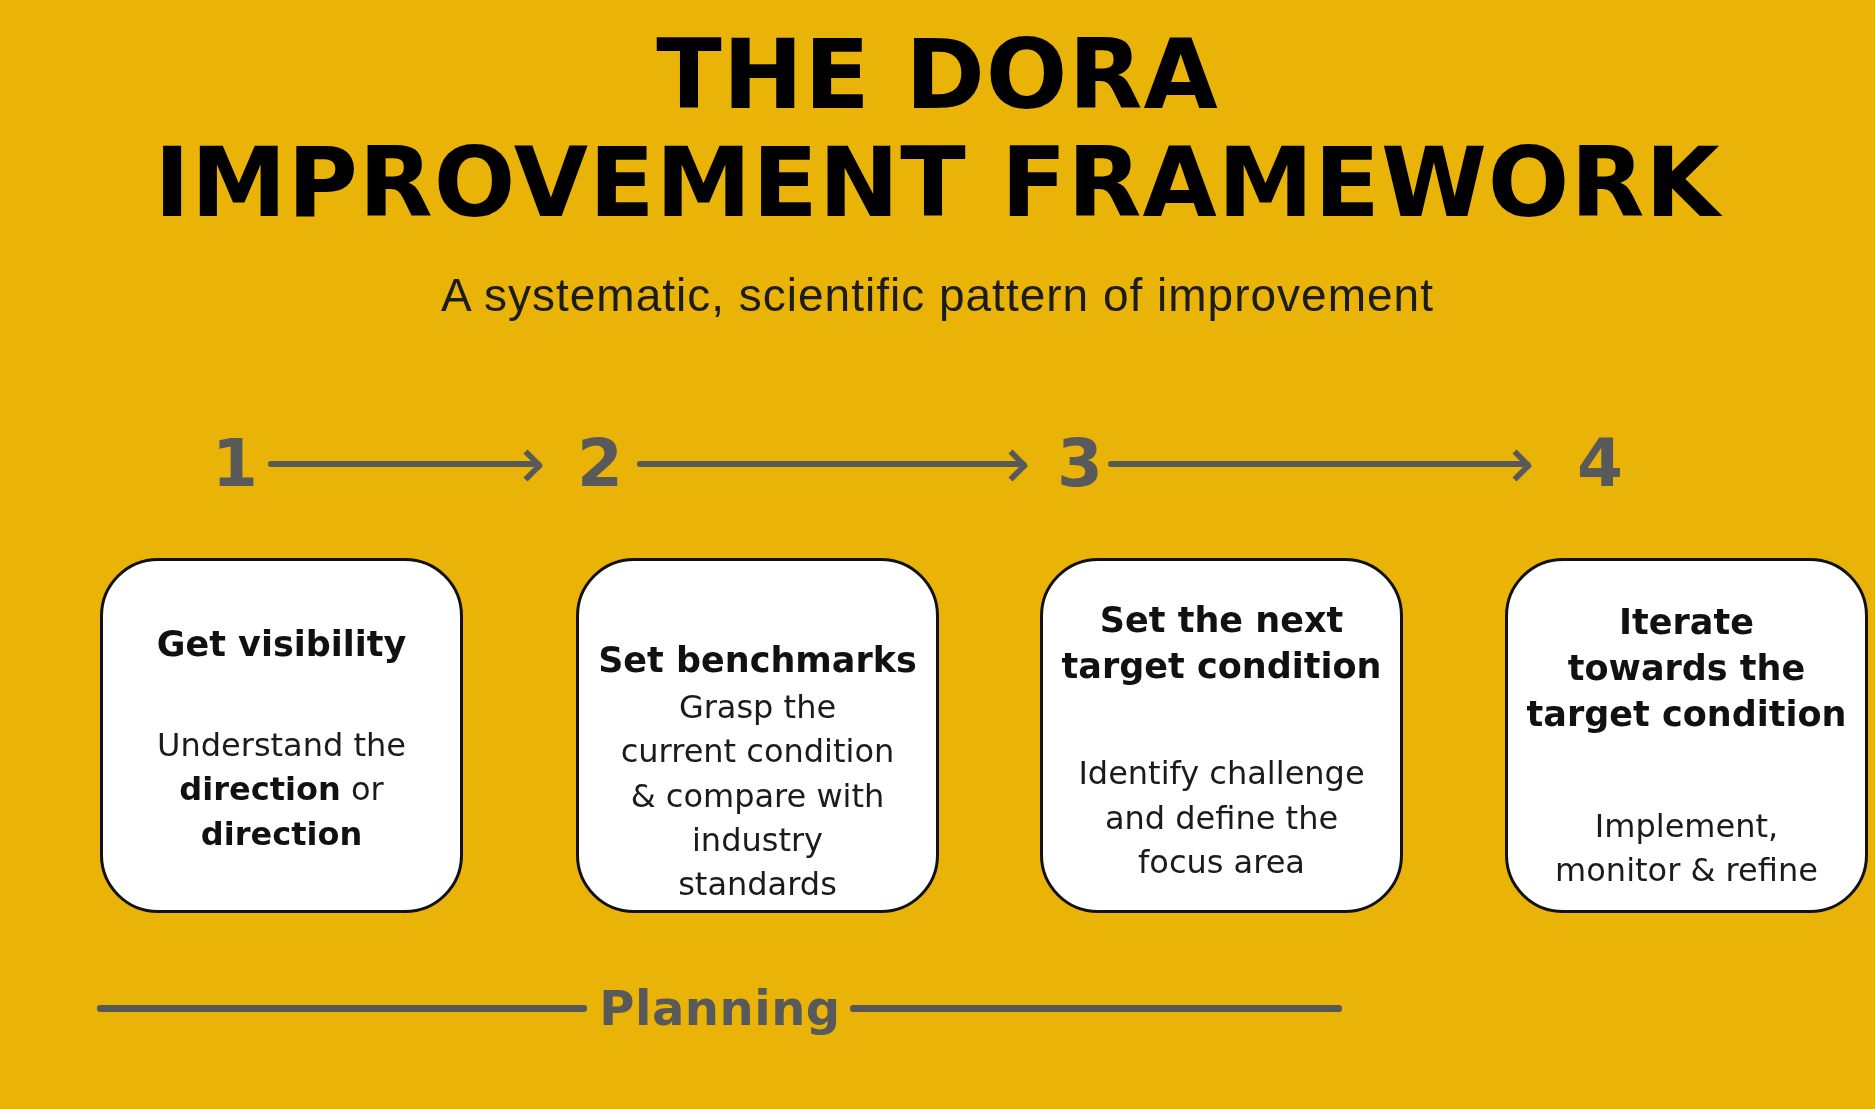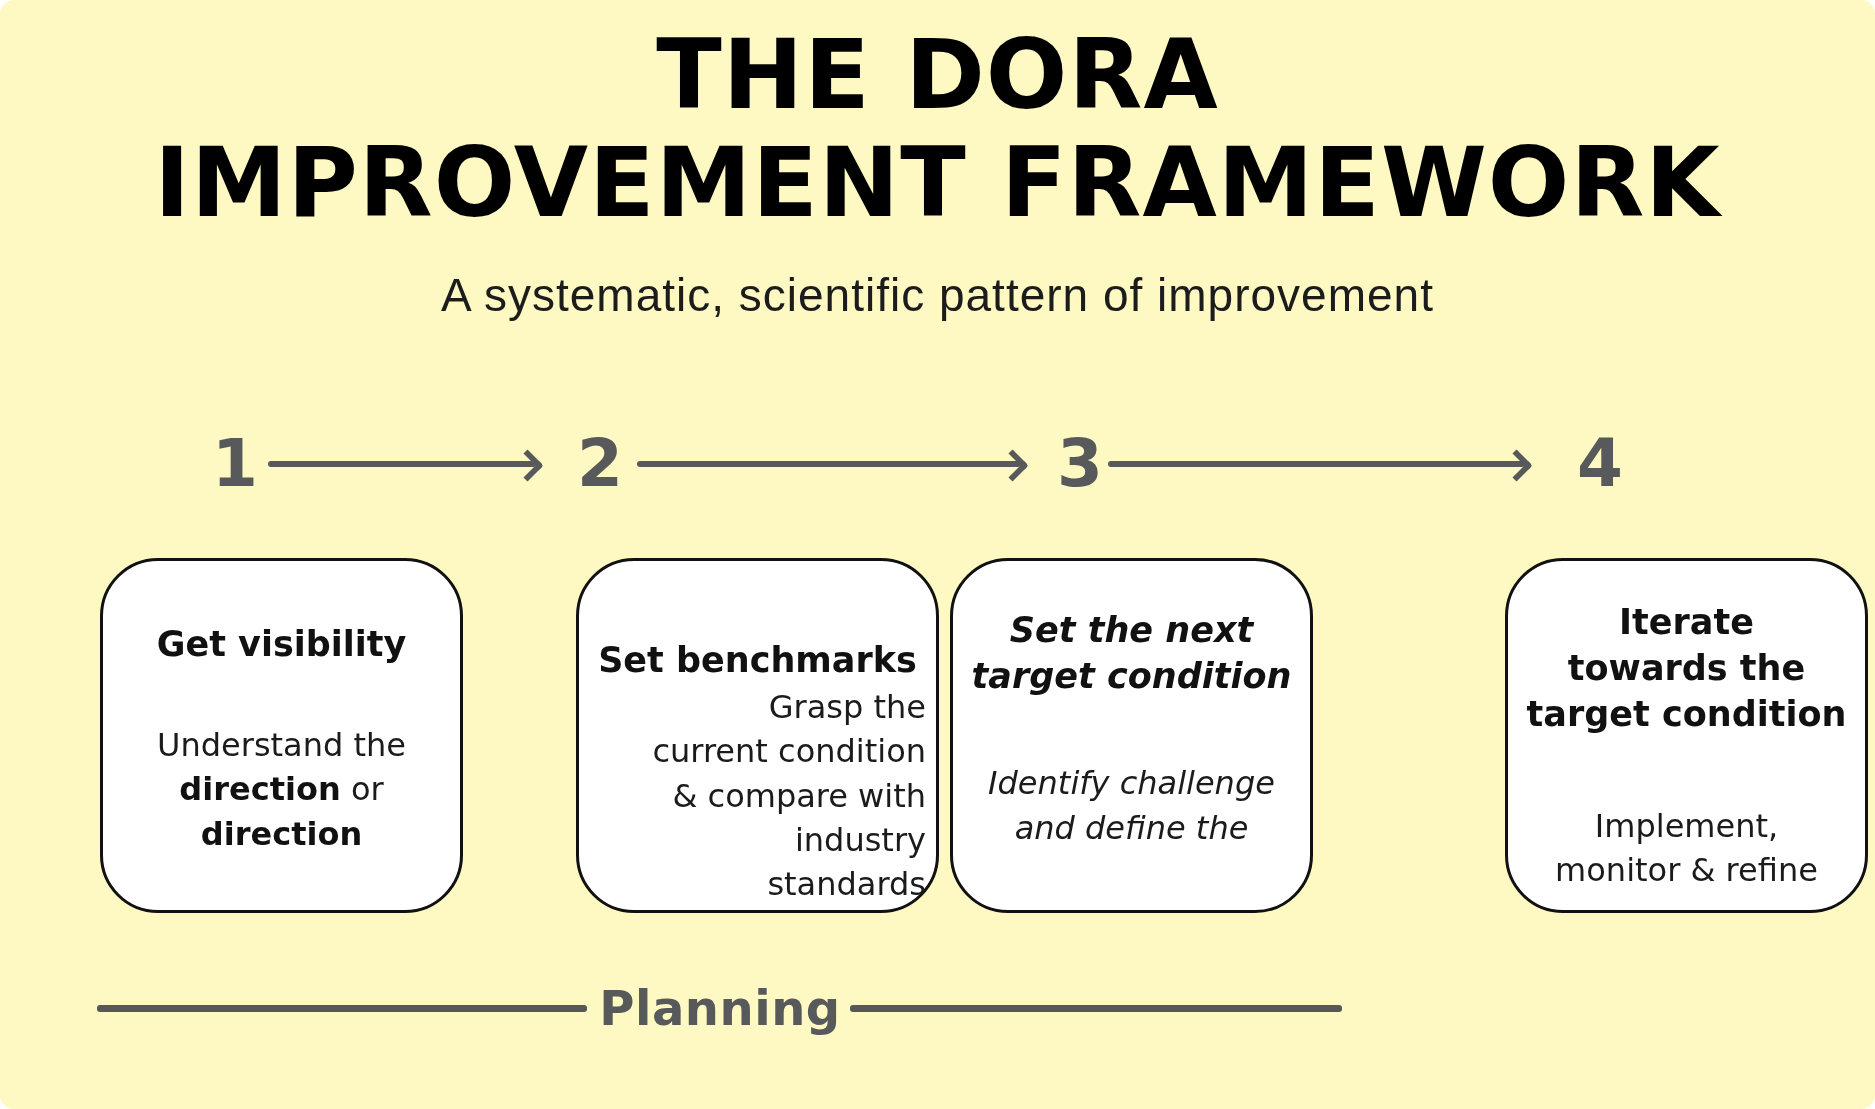--- a/index.html
+++ b/index.html
@@ -1,23 +1,22 @@
 <!DOCTYPE html>
 <html><head>
 <meta charset="utf-8">
 <style>
   html,body{margin:0;padding:0;background:#ffffff;}
   .canvas{
     position:relative;
     width:1875px;height:1109px;
-    background:#fef9c3;
+    background:#eab308;
     overflow:hidden;
     font-family:"DejaVu Sans","Liberation Sans",sans-serif;
     color:#111111;
-    border-radius:14px;
   }
   
   .title{
     position:absolute;top:22px;left:0;width:100%;
     text-align:center;
     font-weight:900;
     font-size:96px;
     line-height:1.12;
     letter-spacing:1px;
     color:#000000;
@@ -57,26 +56,26 @@
     width:363px;height:355px;
     box-sizing:border-box;
     border:3px solid #111111;
     border-radius:58px;
     background:#ffffff;
     text-align:center;
     padding:0 10px;
   }
   .card-1{left:100px;padding-top:60px;}
   .card-2{left:576px;padding-top:76px;}
-  .card-3{left:950px;padding-top:46px;font-style:italic;}
+  .card-3{left:1040px;padding-top:36px;}
   .card-4{left:1505px;padding-top:38px;}
   .card-head{font-size:35px;font-weight:700;line-height:1.32;color:#111111;}
   .card-body{font-size:32px;font-weight:400;line-height:1.38;color:#1b1b1b;}
   .card-1 .card-body{margin-top:56px;}
-  .card-2 .card-body{margin-top:2px;text-align:right;}
+  .card-2 .card-body{margin-top:2px;}
   .card-3 .card-body{margin-top:62px;}
   .card-4 .card-body{margin-top:66px;}
   .bline{white-space:nowrap;}
   .strong{font-weight:700;color:#111111;}
   
   .phase-line{position:absolute;top:1005px;height:7px;background:#565759;border-radius:3px;}
   .phase-line.left{left:97px;width:490px;}
   .phase-line.right{left:850px;width:492px;}
   .phase-label{
     position:absolute;top:980px;
@@ -142,20 +141,21 @@
   </div>
 
   <div class="card card-3">
     <div class="card-head">
       <div>Set the next</div>
       <div>target condition</div>
     </div>
     <div class="card-body">
       <div class="bline"><span>Identify challenge</span></div>
       <div class="bline"><span>and define the</span></div>
+      <div class="bline"><span>focus area</span></div>
     </div>
   </div>
 
   <div class="card card-4">
     <div class="card-head">
       <div>Iterate</div>
       <div>towards the</div>
       <div>target condition</div>
     </div>
     <div class="card-body">

